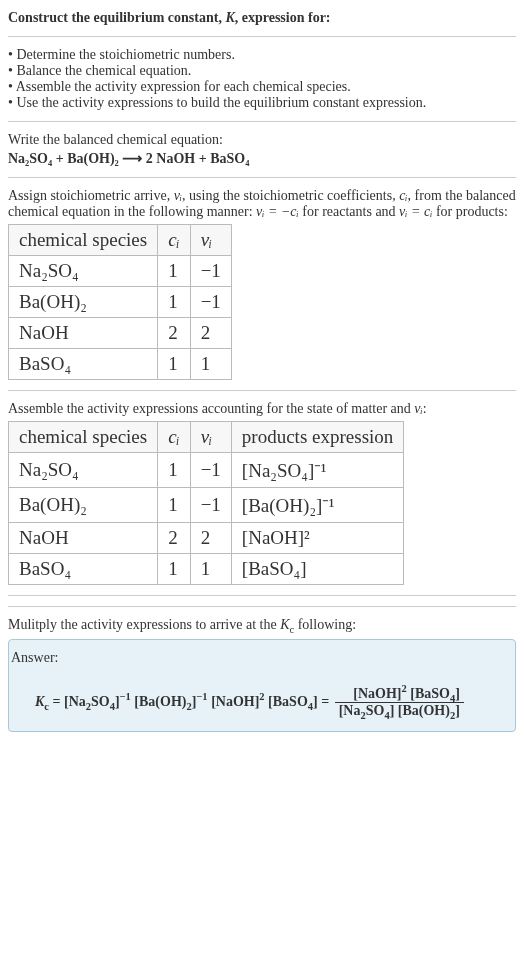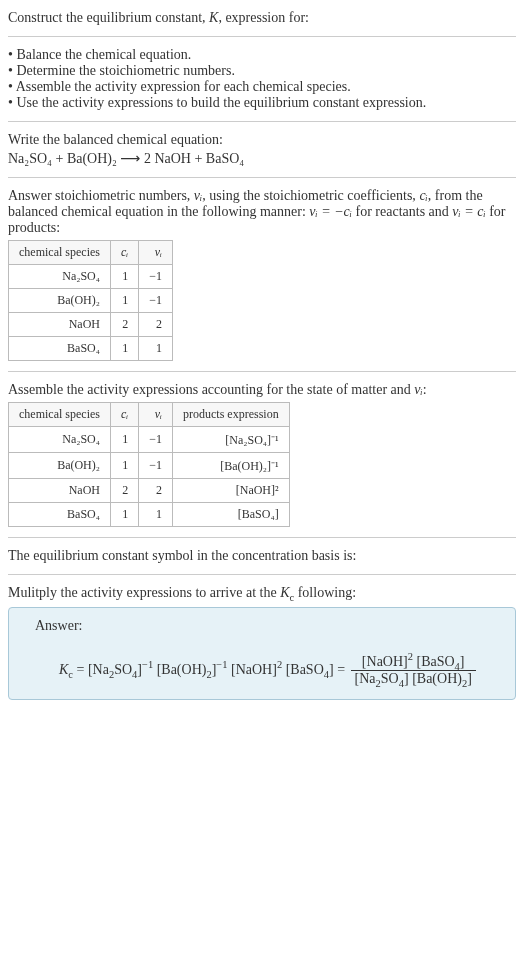--- a/index.html
+++ b/index.html
@@ -23,90 +23,91 @@
   sub { font-size: 0.75em; vertical-align: sub; line-height: 0; }
   sup { font-size: 0.75em; vertical-align: super; line-height: 0; }
 
   table {
     border-collapse: collapse;
     margin-top: 4px;
   }
   th, td {
     border: 1px solid #bbb;
     padding: 4px 10px;
-    text-align: right;
+    text-align: left;
     font-weight: normal;
-    font-size: 12px;
+    font-size: 19px;
   }
   th {
     background: #f7f7f7;
   }
 
   .answer-box {
     background: #e6f2f7;
     border: 1px solid #a8c8d8;
     border-radius: 4px;
-    padding: 10px 26px;
+    padding: 10px 2px;
     margin-top: 6px;
   }
 
   .frac {
     display: inline-block;
-    text-align: center;
+    text-align: right;
     vertical-align: middle;
     margin: 0 2px;
   }
   .frac .num {
     display: block;
     border-bottom: 1px solid #333;
     padding: 0 4px;
   }
   .frac .den {
     display: block;
     padding: 0 4px;
   }
 
   .eq-line {
     margin: 2px 0;
+    font-weight: bold;
   }
   .indent {
     margin-left: 24px;
     margin-top: 20px;
   }
 </style>
 </head>
 <body>
 
 <div class="section">
   <div class="eq-line">
     <span>Construct the equilibrium constant, </span><span class="italic">K</span><span>, expression for:</span>
   </div>
 </div>
 
 <hr>
 
 <div class="section">
+  <div>• Determine the stoichiometric numbers.</div>
   <div>• Balance the chemical equation.</div>
-  <div>• Determine the stoichiometric numbers.</div>
   <div>• Assemble the activity expression for each chemical species.</div>
   <div>• Use the activity expressions to build the equilibrium constant expression.</div>
 </div>
 
 <hr>
 
 <div class="section">
   <div>Write the balanced chemical equation:</div>
   <div class="eq-line">Na₂SO₄ + Ba(OH)₂  ⟶  2 NaOH + BaSO₄</div>
 </div>
 
 <hr>
 
 <div class="section">
   <div>
-    <span>Answer stoichiometric numbers, </span><span class="italic">νᵢ</span><span>, using the stoichiometric coefficients, </span><span class="italic">cᵢ</span><span>, from the balanced chemical equation in the following manner: </span><span class="italic">νᵢ = −cᵢ</span><span> for reactants and </span><span class="italic">νᵢ = cᵢ</span><span> for products:</span>
+    <span>Assign stoichiometric arrive, </span><span class="italic">νᵢ</span><span>, using the stoichiometric coefficients, </span><span class="italic">cᵢ</span><span>, from the balanced chemical equation in the following manner: </span><span class="italic">νᵢ = −cᵢ</span><span> for reactants and </span><span class="italic">νᵢ = cᵢ</span><span> for products:</span>
   </div>
   <table>
     <tbody>
         <tr>
       <th>chemical species</th>
       <th class="italic">cᵢ</th>
       <th class="italic">νᵢ</th>
     </tr>
     <tr>
       <td>Na₂SO₄</td>
@@ -170,21 +171,20 @@
       <td>1</td>
       <td>[BaSO₄]</td>
     </tr>
   </tbody>
     </table>
 </div>
 
 <hr>
 
 <div class="section">
-  <div>The equilibrium constant symbol in the concentration basis is:</div>
 </div>
 
 <hr>
 
 <div class="section">
   <span>Mulitply the activity expressions to arrive at the </span><span><span class="italic">K</span><sub>c</sub></span><span> following:</span>
 </div>
 
 <div class="answer-box">
   <div>Answer:</div>

